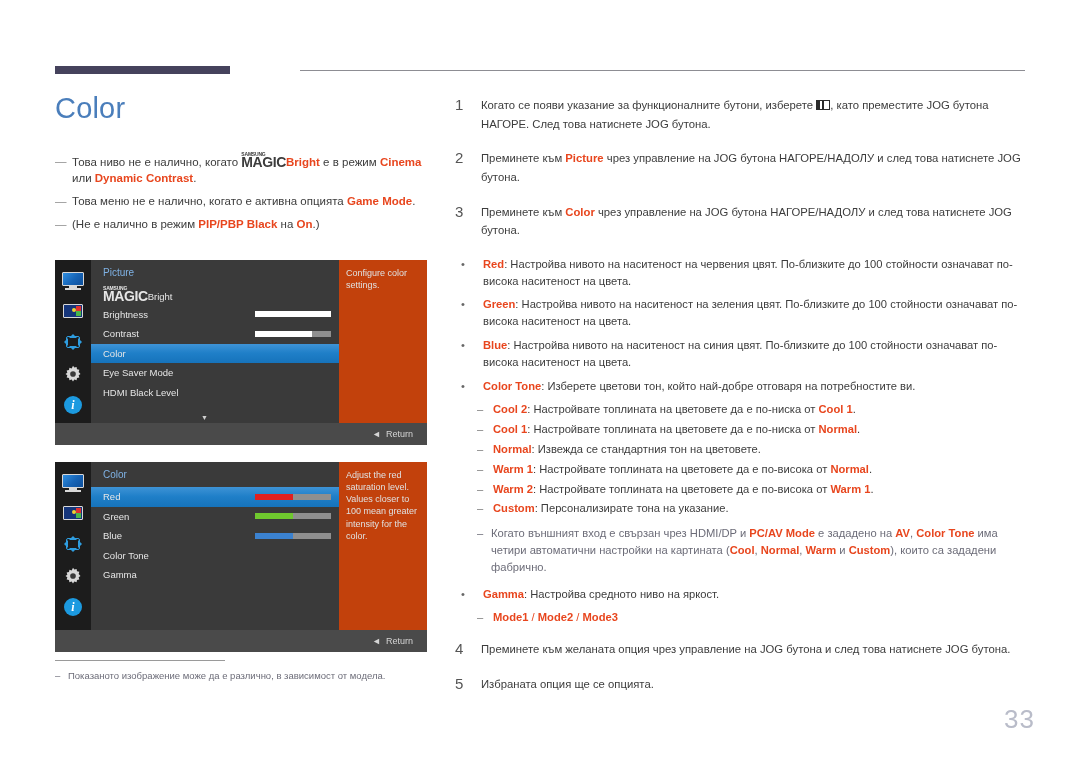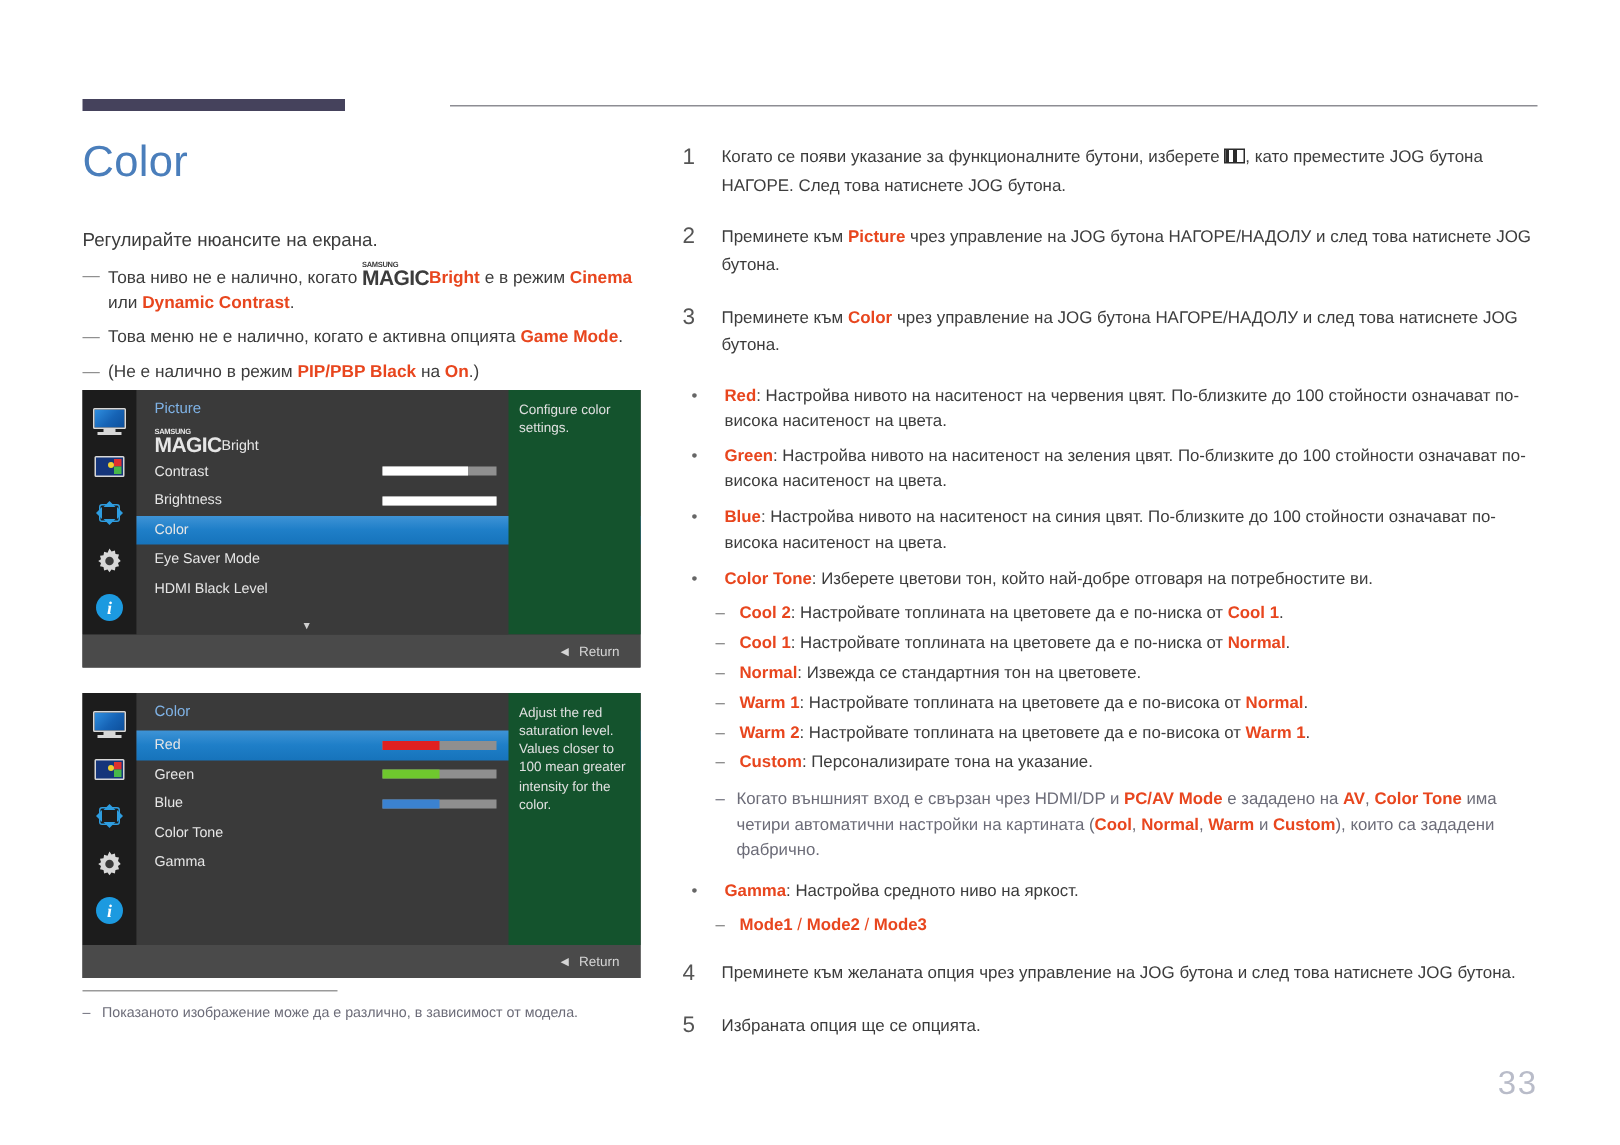--- a/index.html
+++ b/index.html
@@ -195,21 +195,21 @@
   .bar .fill { position: absolute; left:0; top:0; bottom:0; }
   .bar .fill.white { background: #ffffff; }
   .bar .fill.red { background: #e02020; }
   .bar .fill.green { background: #6fc82e; }
   .bar .fill.blue { background: #3b82d0; }
 
   .osd-desc {
     position: absolute;
     right: 0; top: 0; bottom: 0;
     width: 88px;
-    background: #14532d;
+    background: #c2410c;
     font-size: 9px;
     line-height: 1.35;
     padding: 7px 6px 0 7px;
     box-sizing: border-box;
     color: #e0e0e0;
   }
   .osd-content { flex: 1; background: #3a3a3a; padding-top: 7px; }
 
   .osd-scroll-dn {
     position: absolute;
@@ -323,38 +323,37 @@
     vertical-align: -1px;
     position: relative;
     background:
       linear-gradient(90deg,
         #2b2b2b 0 2.5px, transparent 2.5px 5px,
         #2b2b2b 5px 7.5px, transparent 7.5px 100%);
   }
 
   .page-num {
     position: absolute;
-    right: 55px;
+    right: 45px;
     bottom: 28px;
-    font-size: 22px;
+    font-size: 26px;
     color: #b9bcc9;
     letter-spacing: 1px;
   }
 </style>
 </head>
 <body>
 
 <div class="top-rule">
   <div class="thick"></div>
   <div class="thin"></div>
 </div>
 
 <div class="left-col">
   <h1 class="page-title">Color</h1>
-  <p class="lead">Регулирайте нюансите на екрана.</p>
 
   <div class="note">
     <span class="dash">—</span>
     <span>Това ниво не е налично, когато </span><span class="magic-inline"><span class="s1">SAMSUNG</span><span class="s2">MAGIC</span></span><span class="hl">Bright</span><span> е в режим </span><span class="hl">Cinema</span><span> или </span><span class="hl">Dynamic Contrast</span><span>.</span>
   </div>
 
   <div class="note">
     <span class="dash">—</span>
     <span>Това меню не е налично, когато е активна опцията </span><span class="hl">Game Mode</span><span>.</span>
   </div>
@@ -399,37 +398,37 @@
     <div class="osd-content">
       <div class="osd-head">Picture</div>
 
       <div class="osd-row">
         <div class="lbl"><span class="magic-inline"><span class="s1" style="color:#e6e6e6">SAMSUNG</span><span class="s2" style="color:#e6e6e6">MAGIC</span></span><span>Bright</span></div>
         <div class="mid"></div>
         <div class="val">Custom</div>
       </div>
 
       <div class="osd-row">
+        <div class="lbl">Brightness</div>
+        <div class="mid">
+            <div class="bar">
+              <div class="fill white" style="width:100%"></div>
+            </div>
+          </div>
+        <div class="val">100</div>
+      </div>
+
+      <div class="osd-row">
         <div class="lbl">Contrast</div>
         <div class="mid">
             <div class="bar">
               <div class="fill white" style="width:75%"></div>
             </div>
           </div>
         <div class="val">75</div>
-      </div>
-
-      <div class="osd-row">
-        <div class="lbl">Brightness</div>
-        <div class="mid">
-            <div class="bar">
-              <div class="fill white" style="width:100%"></div>
-            </div>
-          </div>
-        <div class="val">100</div>
       </div>
 
 
       <div class="osd-row sel">
         <div class="lbl">Color</div>
         <div class="mid"></div>
         <div class="arrow">►</div>
       </div>
 
       <div class="osd-row">

